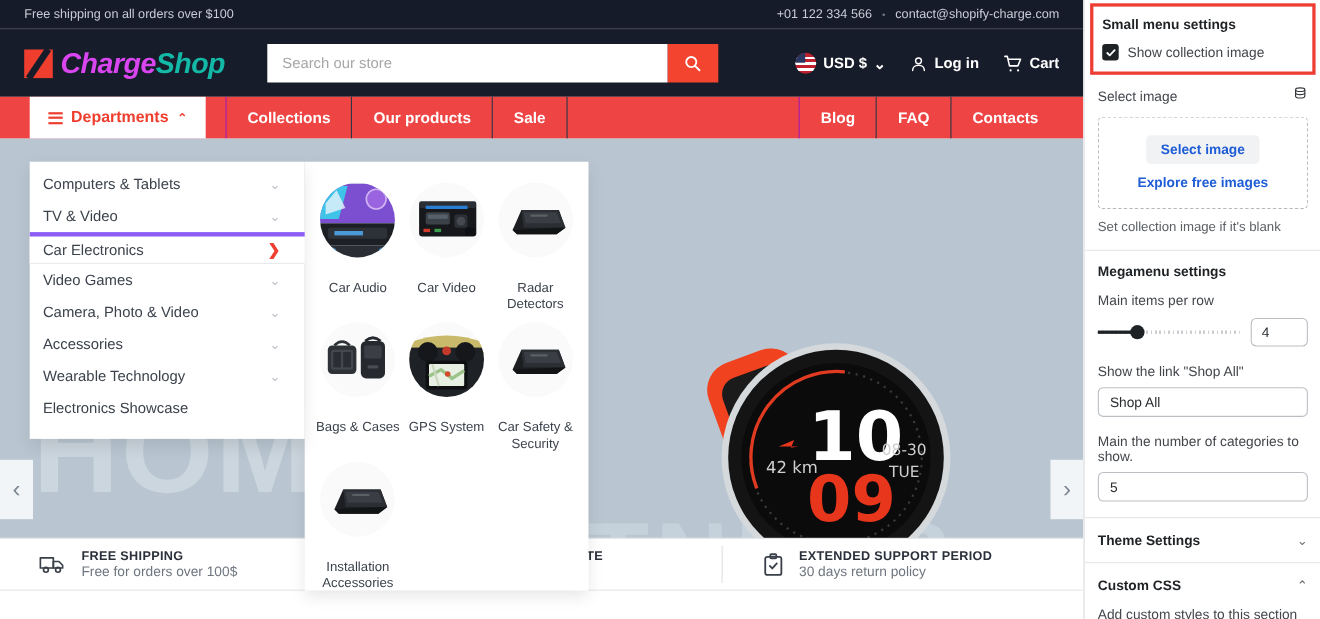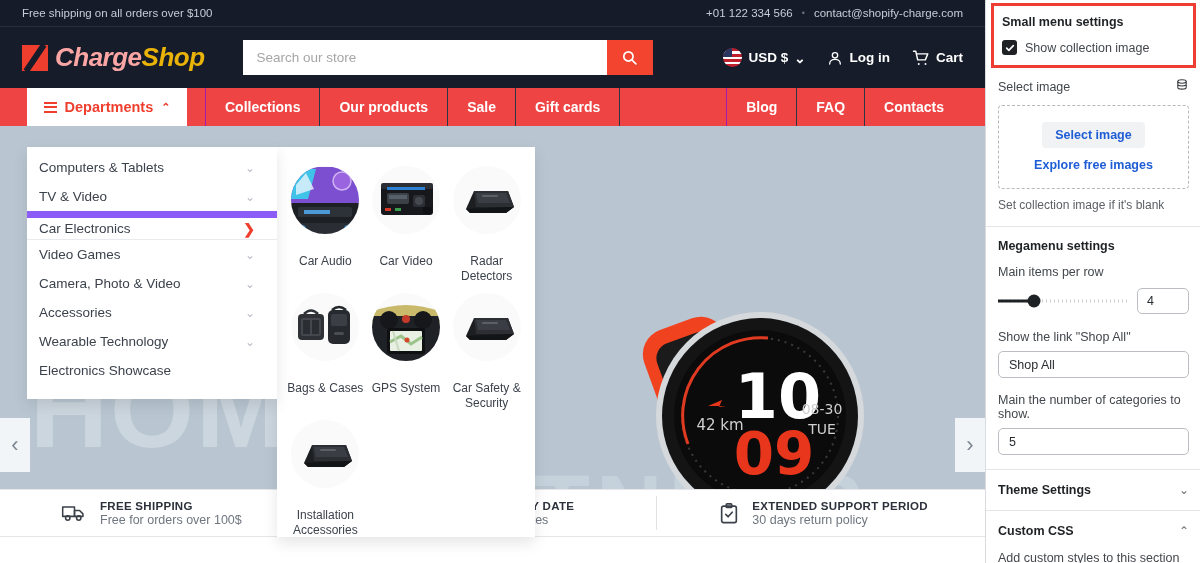--- a/index.html
+++ b/index.html
@@ -36,22 +36,22 @@
   .logo-mark {
     width: 26px; height: 26px; background: #ef3e2e; position: relative;
     transform: skewX(0deg);
   }
   .logo-mark::after {
     content: ""; position: absolute; left: 50%; top: -3px;
     width: 6px; height: 32px; background: #161c2a;
     transform: translateX(-50%) rotate(34deg);
   }
   .logo-text { font-size: 26px; font-weight: bold; font-style: italic; letter-spacing: -0.5px; }
-  .logo-charge { color: #fca5a5; }
-  .logo-shop { color: #eab308; }
+  .logo-charge { color: #d946ef; }
+  .logo-shop { color: #14b8a6; }
 
   .searchwrap {
     display: flex; margin-left: 38px; height: 35px; width: 410px;
   }
   .searchinput {
     flex: 1; border: none; outline: none; background: #fff;
     padding: 0 14px; font-size: 13.5px; color: #ec4899;
     font-family: "Liberation Sans", sans-serif;
   }
   .searchinput::placeholder { color: #a6a6a6; }
@@ -119,40 +119,40 @@
   .hero-arrow.left { left: 0; top: 292px; }
   .hero-arrow.right { right: 0; top: 292px; }
 
   
   .features {
     position: absolute; left: 0; top: 489px; width: 985px; height: 48px;
     background: #fff; border-top: 1px solid #e4e6ea; border-bottom: 1px solid #e4e6ea;
     display: flex; align-items: center;
   }
   .feature {
-    flex: 1; display: flex; align-items: center; gap: 12px; padding-left: 61px;
+    flex: 1; display: flex; align-items: center; gap: 12px; padding-left: 35px;
     height: 34px; border-right: 1px solid #e0e2e6;
   }
   .feature:last-child { border-right: none; }
   .feat-title { font-size: 11.5px; font-weight: bold; color: #2b303a; letter-spacing: 0.3px; }
   .feat-sub { font-size: 12.5px; color: #6f767f; margin-top: 1px; }
 
   
   .dept-panel {
     position: absolute; left: 27px; top: 147px; width: 250px;
     background: #fff; z-index: 30; padding: 6px 0 14px;
     box-shadow: 0 6px 14px rgba(0,0,0,0.10);
   }
   .dept-row {
     display: flex; align-items: center; justify-content: space-between;
     height: 29px; padding: 0 22px 0 12px; font-size: 13.5px; color: #3c424c;
     cursor: pointer;
   }
   .dept-row.active {
-    background: #fff; border-top: 7px solid #8b5cf6; border-bottom: 1px solid #e8eaee;
+    background: #fff; border-top: 4px solid #8b5cf6; border-bottom: 1px solid #e8eaee;
   }
   .dept-row .chev { color: #b9bec6; font-size: 12px; }
   .dept-row.active .chev { color: #ef3e2e; font-weight: bold; font-size: 14px; }
 
   
   .mega {
     position: absolute; left: 277px; top: 147px; width: 258px; height: 390px;
     background: #fff; z-index: 29; padding: 18px 0 0 0;
     box-shadow: 0 6px 14px rgba(0,0,0,0.10);
   }
@@ -310,21 +310,20 @@
             <i></i>
             <i></i>
           </span>
         <span>Departments</span>
         <span style="font-size:11px">⌃</span>
       </div>
       <div class="nav-items">
         <div class="nav-link">Collections</div>
         <div class="nav-link">Our products</div>
         <div class="nav-link">Sale</div>
-        <div class="nav-link">Gift cards</div>
       </div>
       <div class="nav-right">
         <div class="nav-link">Blog</div>
         <div class="nav-link">FAQ</div>
         <div class="nav-link" style="border-right:none">Contacts</div>
       </div>
     </div>
 
     <div class="hero">
       <div class="hero-word">HOM</div>

